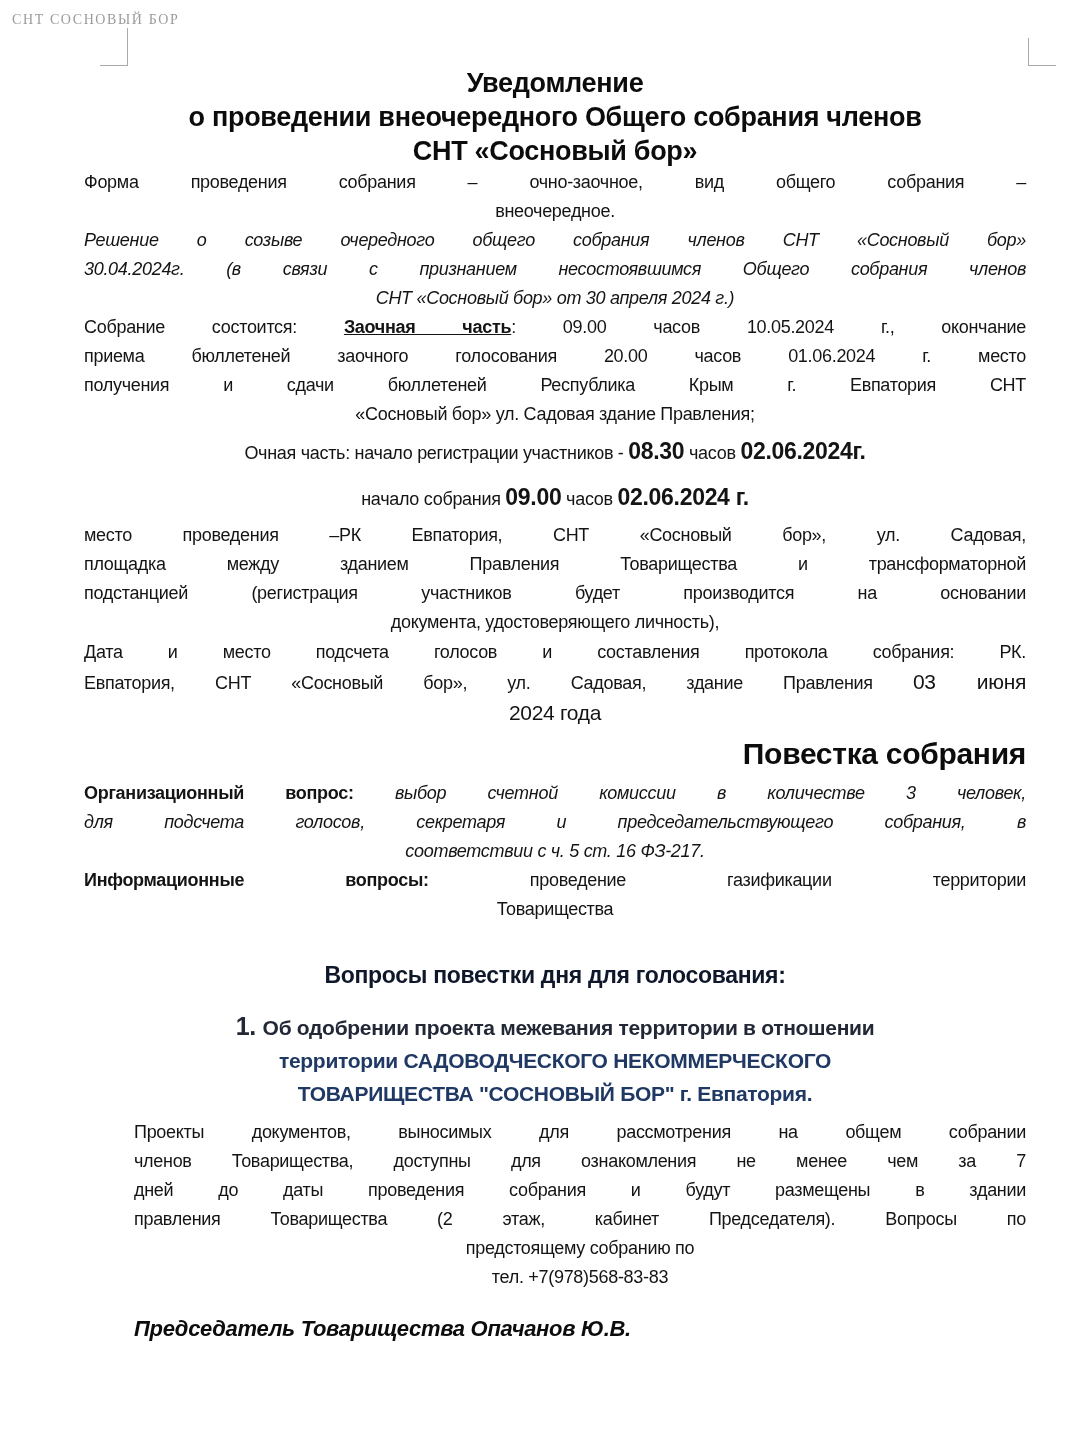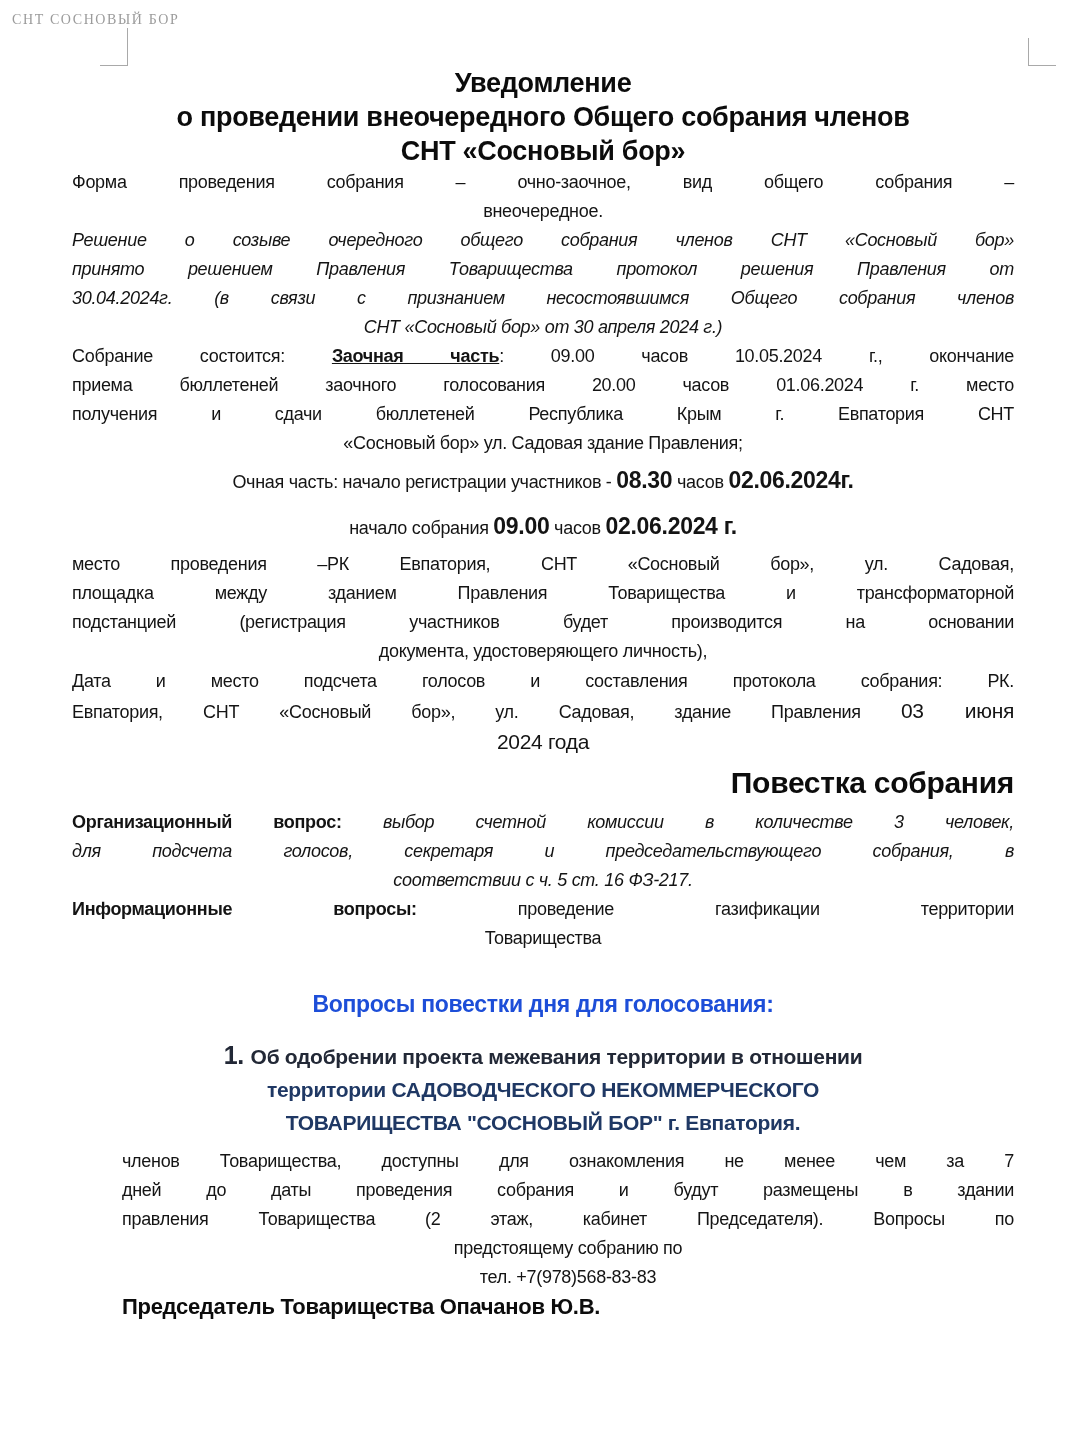--- a/index.html
+++ b/index.html
@@ -16,45 +16,45 @@
     position:absolute;top:12px;left:12px;
     font-family:"Liberation Serif", serif;
     font-size:14px;letter-spacing:1.6px;color:#9b9b9b;
     white-space:nowrap;
   }
   .crop{position:absolute;}
   .crop-tl{top:28px;left:100px;width:27px;height:37px;
     border-right:1px solid #a9a9a9;border-bottom:1px solid #a9a9a9;}
   .crop-tr{top:38px;left:1028px;width:27px;height:27px;
     border-left:1px solid #a9a9a9;border-bottom:1px solid #a9a9a9;}
-  .content{position:absolute;left:72px;top:66px;width:942px;letter-spacing:-0.3px;}
+  .content{position:absolute;left:84px;top:66px;width:942px;letter-spacing:-0.3px;}
   .title{ text-align:center;font-weight:700;font-size:27px;line-height:34px;color:#0c0c0c;}
   .para{font-size:18px;}
   .ln{line-height:29px;text-align:center;}
   .ln-j{text-align:justify;text-align-last:justify;}
   .p-ochnaya .ln{line-height:44px;}
   .p-countdate .ln{line-height:30px;}
   .r-b{font-weight:400;}
   .r-i{font-style:italic;}
   .r-bi{font-weight:700;}
   .r-bu{font-weight:700;text-decoration:underline;}
   .r-n{font-weight:700;font-size:23px;}
   .r-big{font-size:21px;}
   .r-qn{font-size:25px;color:#222836;}
   .r-qd{color:#222836;}
   .r-qb{color:#1f3864;}
   .h-agenda{font-weight:700;font-size:30px;line-height:42px;text-align:right;
     margin:4px 0 4px 0;color:#0c0c0c;}
   .h-vote{font-weight:700;font-size:23px;line-height:30px;text-align:center;
-    margin-top:36px;color:#1d4ed8;}
+    margin-top:36px;color:#0f172a;}
   .p-question{margin-top:20px;font-weight:700;font-size:21px;}
   .p-question .ln{line-height:33px;text-align:center;}
   .indent{margin-left:50px;width:892px;}
   .p-projects{margin-top:8px;}
-  .signature{font-weight:700;font-size:22px;line-height:30px;color:#0c0c0c;}
+  .signature{font-weight:700;font-size:22px;line-height:30px;margin-top:22px;color:#0c0c0c;font-style:italic;}
   .p-italic .ln{line-height:29px;}
 </style>
 </head>
 <body>
 
 <div class="page">
 
   <div class="watermark">СНТ СОСНОВЫЙ БОР</div>
 
   <div class="crop crop-tl"></div>
@@ -68,21 +68,20 @@
       <div>СНТ «Сосновый бор»</div>
     </div>
 
     <div class="para">
         <div class="ln ln-j"><span>Форма проведения собрания – </span><span class="r-b">очно-заочное</span><span>, вид общего собрания –</span></div>
         <div class="ln"><span class="r-b">внеочередное.</span></div>
       </div>
 
     <div class="para p-italic">
         <div class="ln ln-j"><span class="r-i">Решение о созыве очередного общего собрания членов СНТ «Сосновый бор»</span></div>
-        <div class="ln ln-j"><span class="r-i">принято решением Правления Товарищества протокол решения Правления от</span></div>
         <div class="ln ln-j"><span class="r-i">30.04.2024г. (в связи с признанием несостоявшимся Общего собрания членов</span></div>
         <div class="ln"><span class="r-i">СНТ «Сосновый бор» от 30 апреля 2024 г.)</span></div>
       </div>
 
     <div class="para">
         <div class="ln ln-j"><span class="r-b">Собрание состоится: </span><span class="r-bu">Заочная часть</span><span>: 09.00 часов 10.05.2024 г., окончание</span></div>
         <div class="ln ln-j"><span>приема бюллетеней заочного голосования 20.00 часов 01.06.2024 г. место</span></div>
         <div class="ln ln-j"><span>получения и сдачи бюллетеней Республика Крым г. Евпатория СНТ</span></div>
         <div class="ln"><span>«Сосновый бор» ул. Садовая здание Правления;</span></div>
       </div>
@@ -120,20 +119,21 @@
 
     <div class="h-vote">Вопросы повестки дня для голосования:</div>
 
     <div class="para p-question">
         <div class="ln"><span class="r-qn">1. </span><span class="r-qd">Об одобрении проекта межевания территории в отношении</span></div>
         <div class="ln"><span class="r-qb">территории САДОВОДЧЕСКОГО НЕКОММЕРЧЕСКОГО</span></div>
         <div class="ln"><span class="r-qb">ТОВАРИЩЕСТВА "СОСНОВЫЙ БОР" г. Евпатория.</span></div>
       </div>
 
     <div class="para p-projects indent">
+        <div class="ln ln-j"><span>Проекты документов, выносимых для рассмотрения на общем собрании</span></div>
         <div class="ln ln-j"><span>членов Товарищества, доступны для ознакомления не менее чем за 7</span></div>
         <div class="ln ln-j"><span>дней до даты проведения собрания и будут размещены в здании</span></div>
         <div class="ln ln-j"><span>правления Товарищества (2 этаж, кабинет Председателя). Вопросы по</span></div>
         <div class="ln"><span>предстоящему собранию по</span></div>
         <div class="ln"><span>тел. +7(978)568-83-83</span></div>
       </div>
 
     <div class="signature indent">Председатель Товарищества Опачанов Ю.В.</div>
 
   </div>

